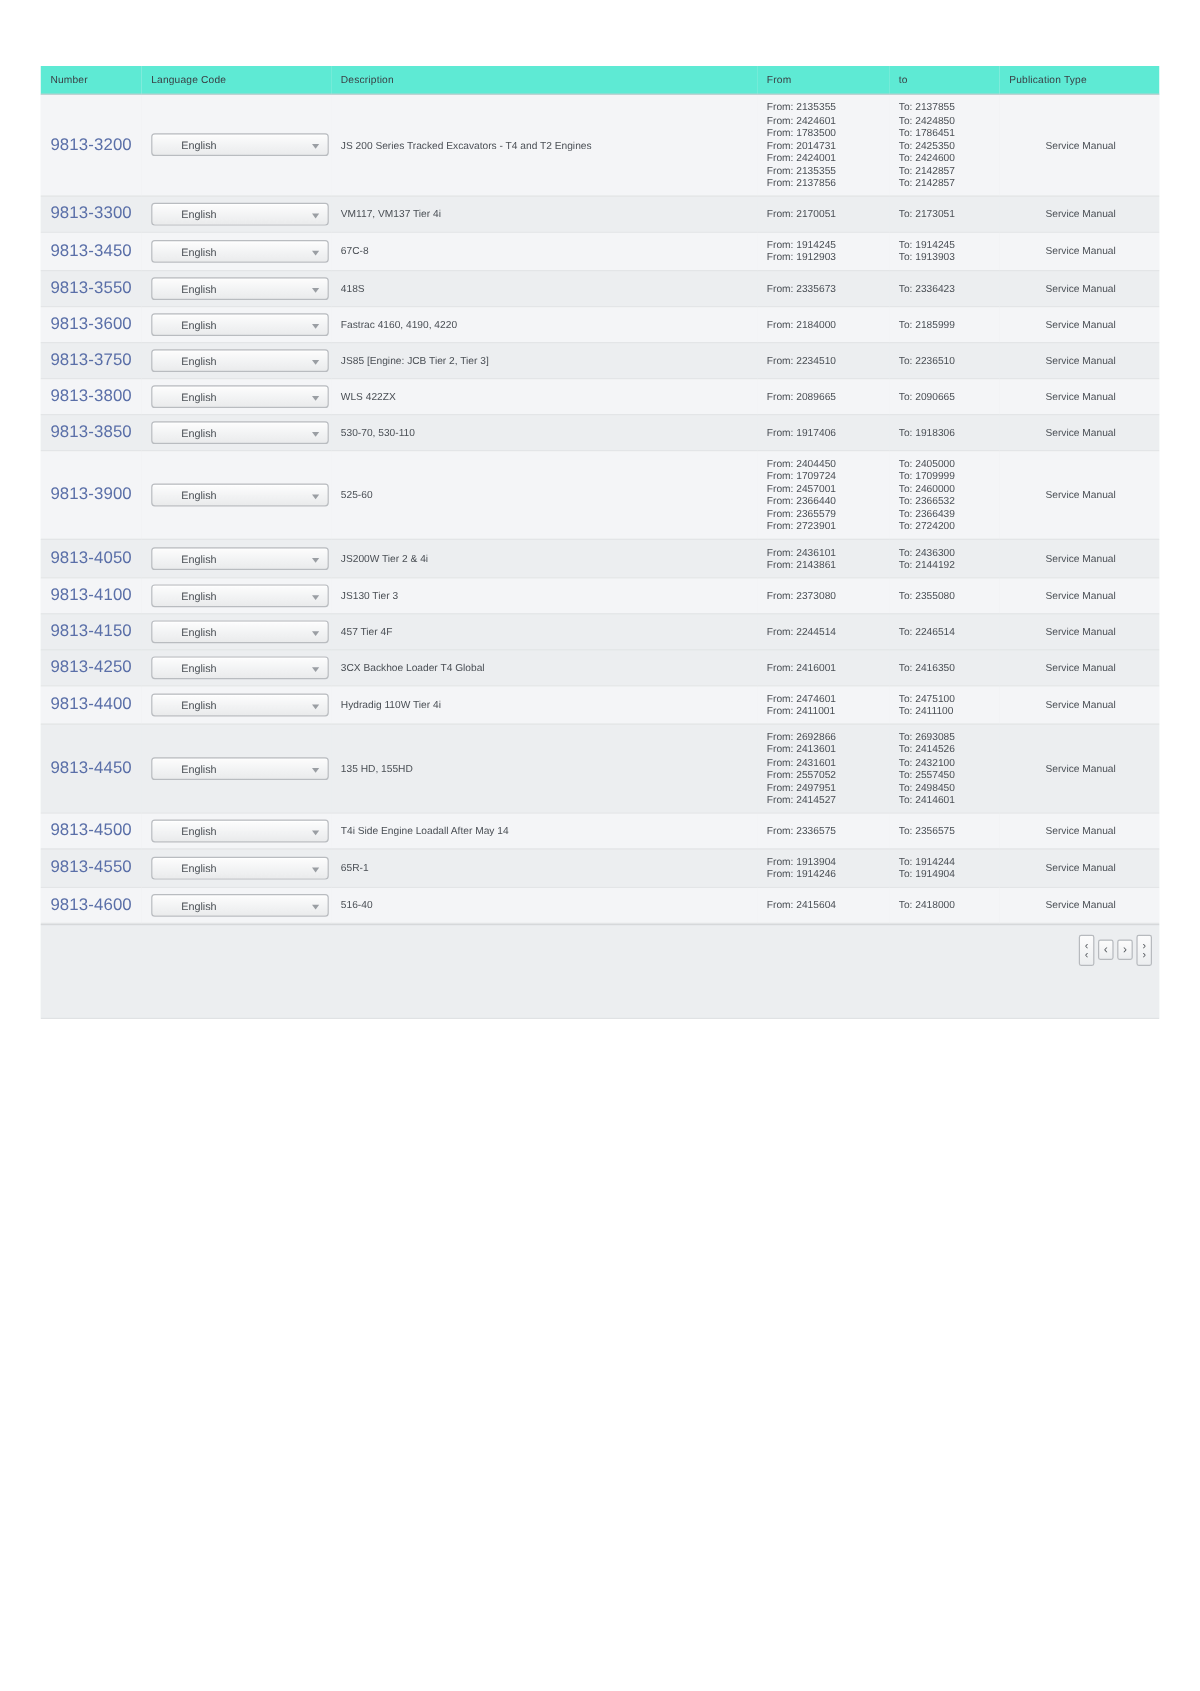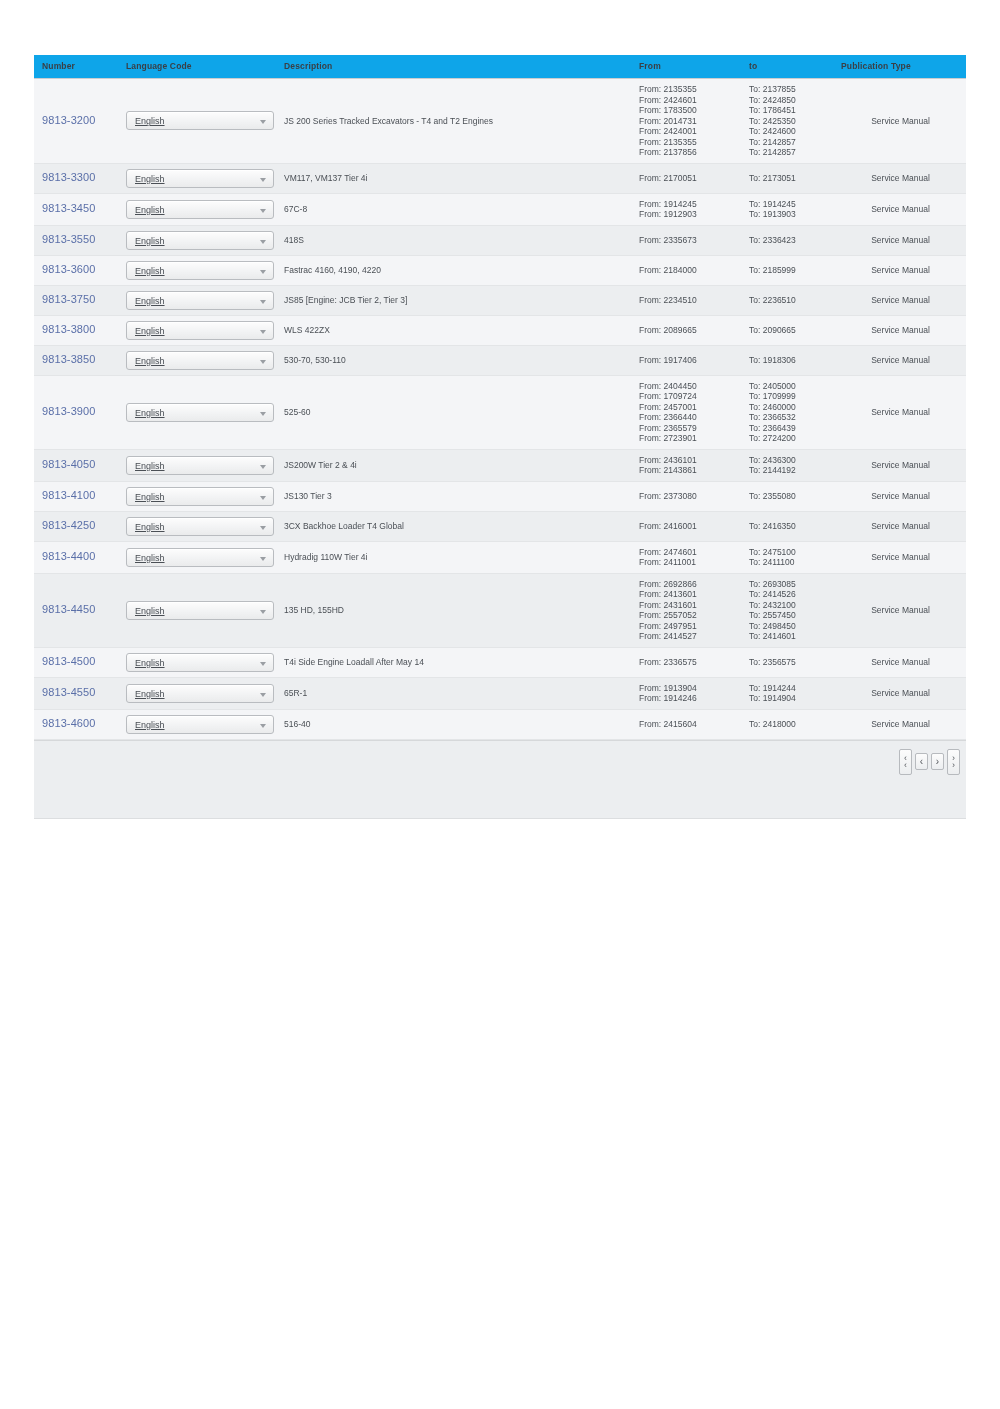--- a/index.html
+++ b/index.html
@@ -27,24 +27,24 @@
 
   table.grid {
     width: 100%;
     border-collapse: collapse;
     table-layout: fixed;
   }
 
   table.grid thead th {
     text-align: left;
     font-size: 8.5px;
-    font-weight: bold;
+    font-weight: normal;
     color: #3a3f45;
     padding: 6px 6px 7px 8px;
-    background: #0ea5e9;
+    background: #5eead4;
     border-bottom: 1px solid #c9ccd0;
     vertical-align: middle;
     letter-spacing: .15px;
   }
 
   col.c-number      { width: 84px; }
   col.c-lang        { width: 158px; }
   col.c-desc        { width: 355px; }
   col.c-from        { width: 110px; }
   col.c-to          { width: 92px; }
@@ -57,46 +57,45 @@
     vertical-align: middle;
     border-bottom: 1px solid #e3e5e7;
     line-height: 10.5px;
   }
   table.grid tbody tr.odd  td { background: #f4f5f7; }
   table.grid tbody tr.even td { background: #eceef0; }
 
   td.num a {
     color: #5a6fa8;
     text-decoration: none;
-    font-size: 11px;
+    font-size: 14px;
     letter-spacing: .1px;
   }
 
   
   .sel {
     position: relative;
     display: block;
     width: 148px;
     height: 19px;
     border: 1px solid #b9bcc0;
     border-radius: 3px;
     background: linear-gradient(to bottom, #fdfdfd 0%, #f2f3f4 55%, #eaebec 100%);
     box-shadow: 0 1px 0 rgba(255,255,255,.85) inset;
     cursor: pointer;
     user-select: none;
   }
   .sel .sel-val {
     position: absolute;
-    left: 8px;
+    left: 24px;
     top: 0;
     line-height: 18px;
     font-size: 9px;
     color: #4a4f55;
     font-family: "Liberation Sans", sans-serif;
-    text-decoration: underline;
   }
   .sel .sel-arrow {
     position: absolute;
     right: 7px;
     top: 8px;
     width: 0; height: 0;
     border-left: 3.5px solid transparent;
     border-right: 3.5px solid transparent;
     border-top: 4px solid #9a9ea3;
   }
@@ -370,20 +369,37 @@
               <span class="sel-val">English</span>
               <span class="sel-arrow"></span>
             </div>
           </td>
           <td>JS130 Tier 3</td>
           <td>
             <span class="rng">From: 2373080</span>
           </td>
           <td>
             <span class="rng">To: 2355080</span>
+          </td>
+          <td class="pubtype">Service Manual</td>
+        </tr>
+        <tr class="even">
+          <td class="num"><a href="#">9813-4150</a></td>
+          <td>
+            <div class="sel">
+              <span class="sel-val">English</span>
+              <span class="sel-arrow"></span>
+            </div>
+          </td>
+          <td>457 Tier 4F</td>
+          <td>
+            <span class="rng">From: 2244514</span>
+          </td>
+          <td>
+            <span class="rng">To: 2246514</span>
           </td>
           <td class="pubtype">Service Manual</td>
         </tr>
         <tr class="even">
           <td class="num"><a href="#">9813-4250</a></td>
           <td>
             <div class="sel">
               <span class="sel-val">English</span>
               <span class="sel-arrow"></span>
             </div>

